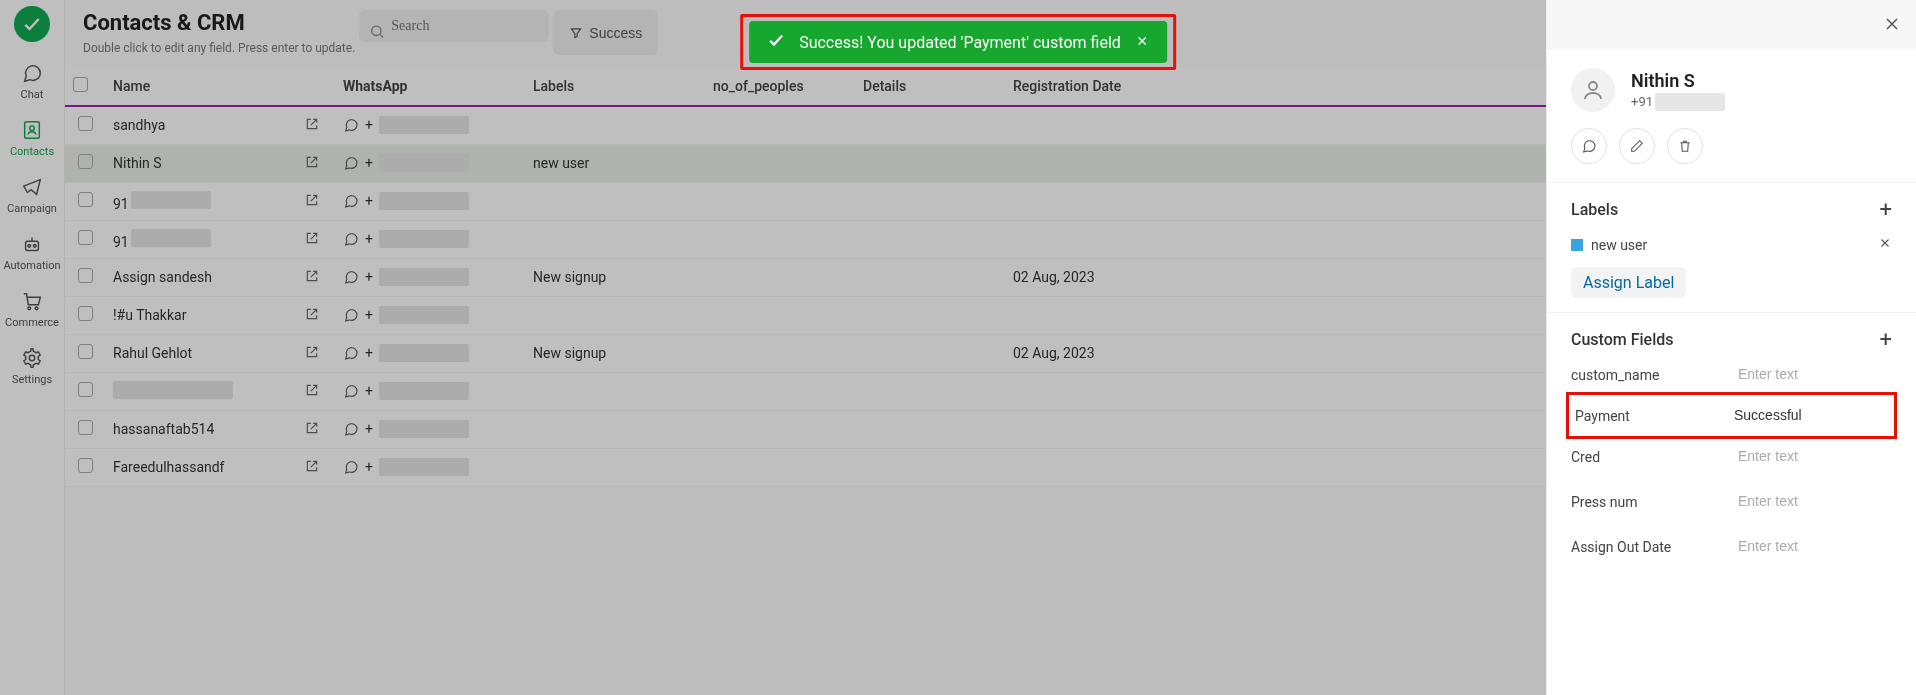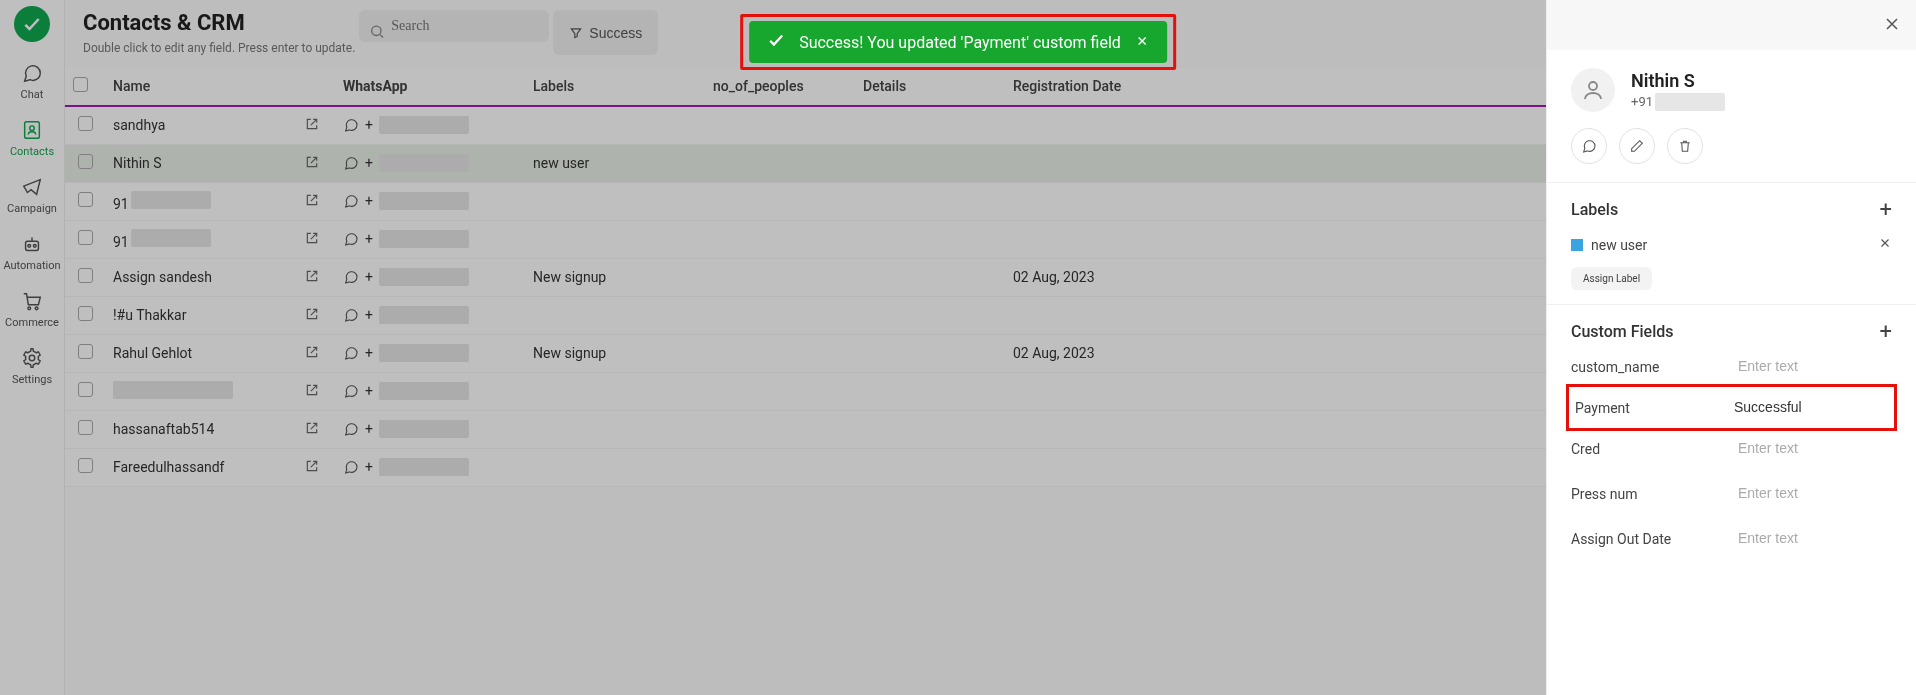--- a/index.html
+++ b/index.html
@@ -66,21 +66,21 @@
   .circlebtn { width:36px; height:36px; border-radius:50%; border:1px solid #e2e2e2; background:#fff; display:flex; align-items:center; justify-content:center; color:#555; cursor:pointer; }
   .circlebtn svg { width:16px; height:16px; }
   .section { border-top:1px solid #f0f0f0; padding: 14px 24px; }
   .sectionhd { display:flex; align-items:center; justify-content:space-between; }
   .sectionhd .shtitle { font-size:16px; font-weight:500; color:#333; }
   .plus { font-size:22px; color:#444; cursor:pointer; }
   .labelschips { margin-top:14px; display:flex; align-items:center; justify-content:space-between; }
   .chip { display:flex; align-items:center; gap:8px; color:#444; }
   .chip .sq { width:12px; height:12px; background:#3aa3e0; }
   .chipx { cursor:pointer; color:#555; }
-  .assignlbl { background:#f3f3f3; color:#404040; padding:6px 12px; border-radius:6px; display:inline-block; font-size:10px; cursor:pointer; margin-top:14px; }
+  .assignlbl { background:#f3f3f3; color:#0369a1; padding:6px 12px; border-radius:6px; display:inline-block; font-size:16px; cursor:pointer; margin-top:14px; }
   .cf-row { display:flex; align-items:center; justify-content:space-between; padding: 10px 0; }
   .cf-row .cfname { color:#444; font-size:14px; }
   .cf-row input { border:none; border-bottom:1px solid transparent; text-align:left; font-size:14px; color:#333; width:160px; padding:4px 6px; background:transparent; }
   .cf-row input::placeholder { color:#aaa; }
   .cf-highlight { outline:3px solid #e6100b; outline-offset:2px; padding: 6px 4px; }
 </style>
 </head>
 <body>
 
 <div class="app">

